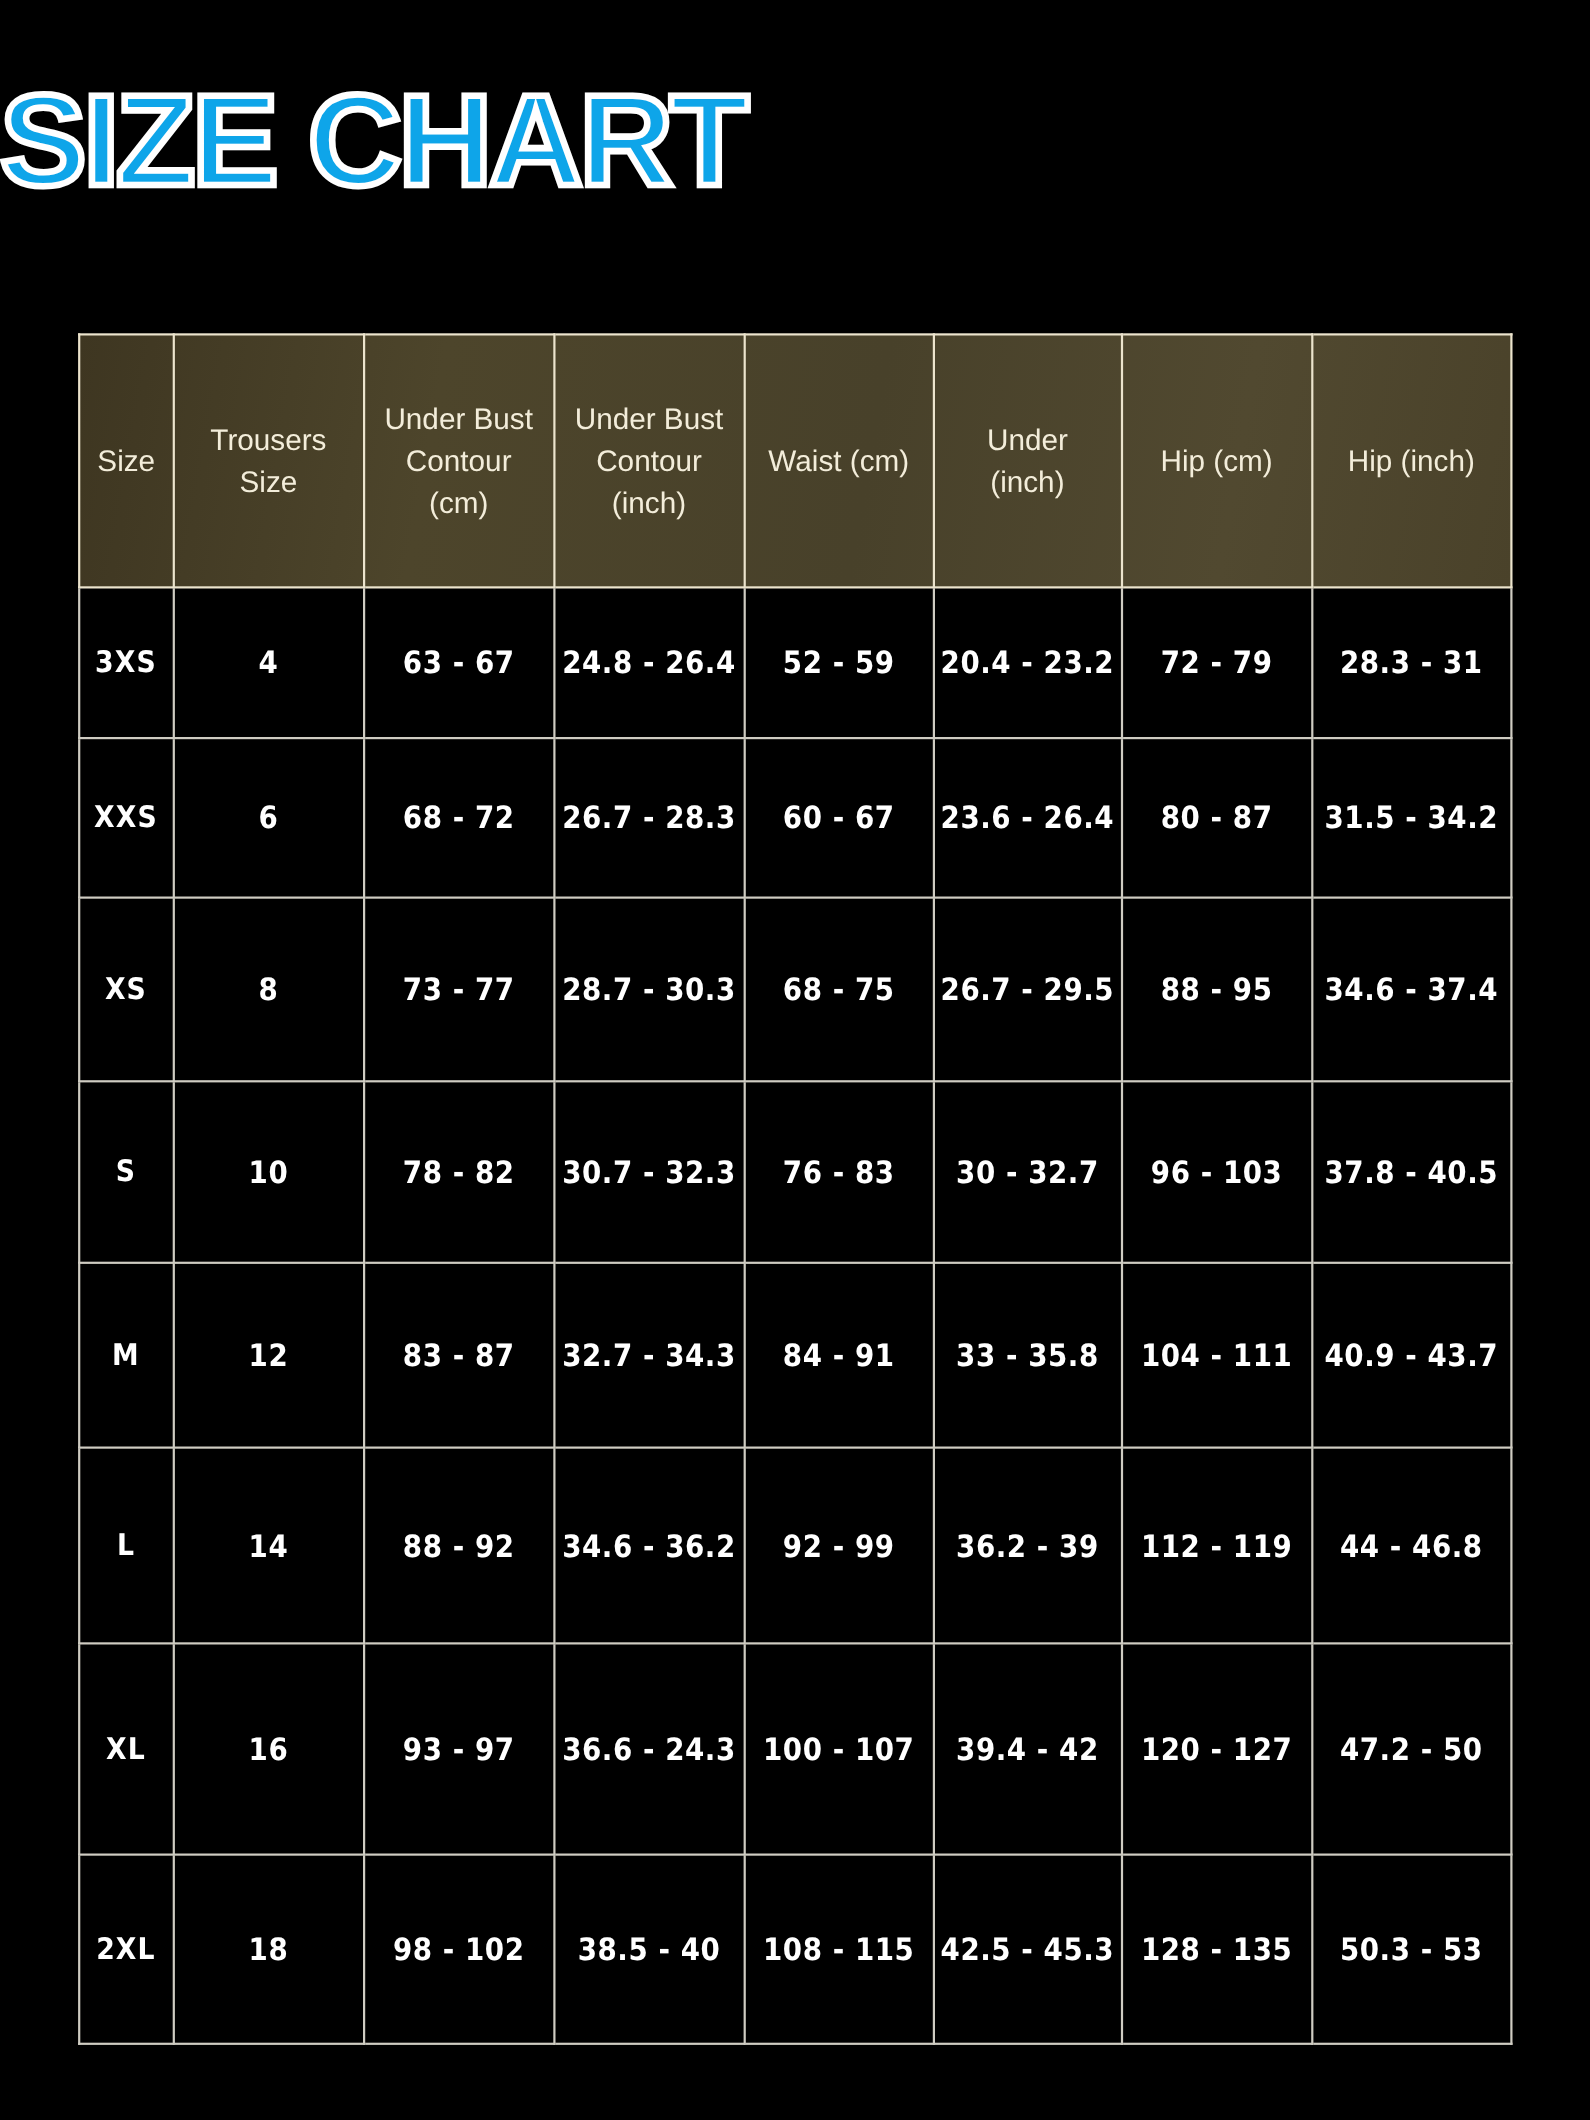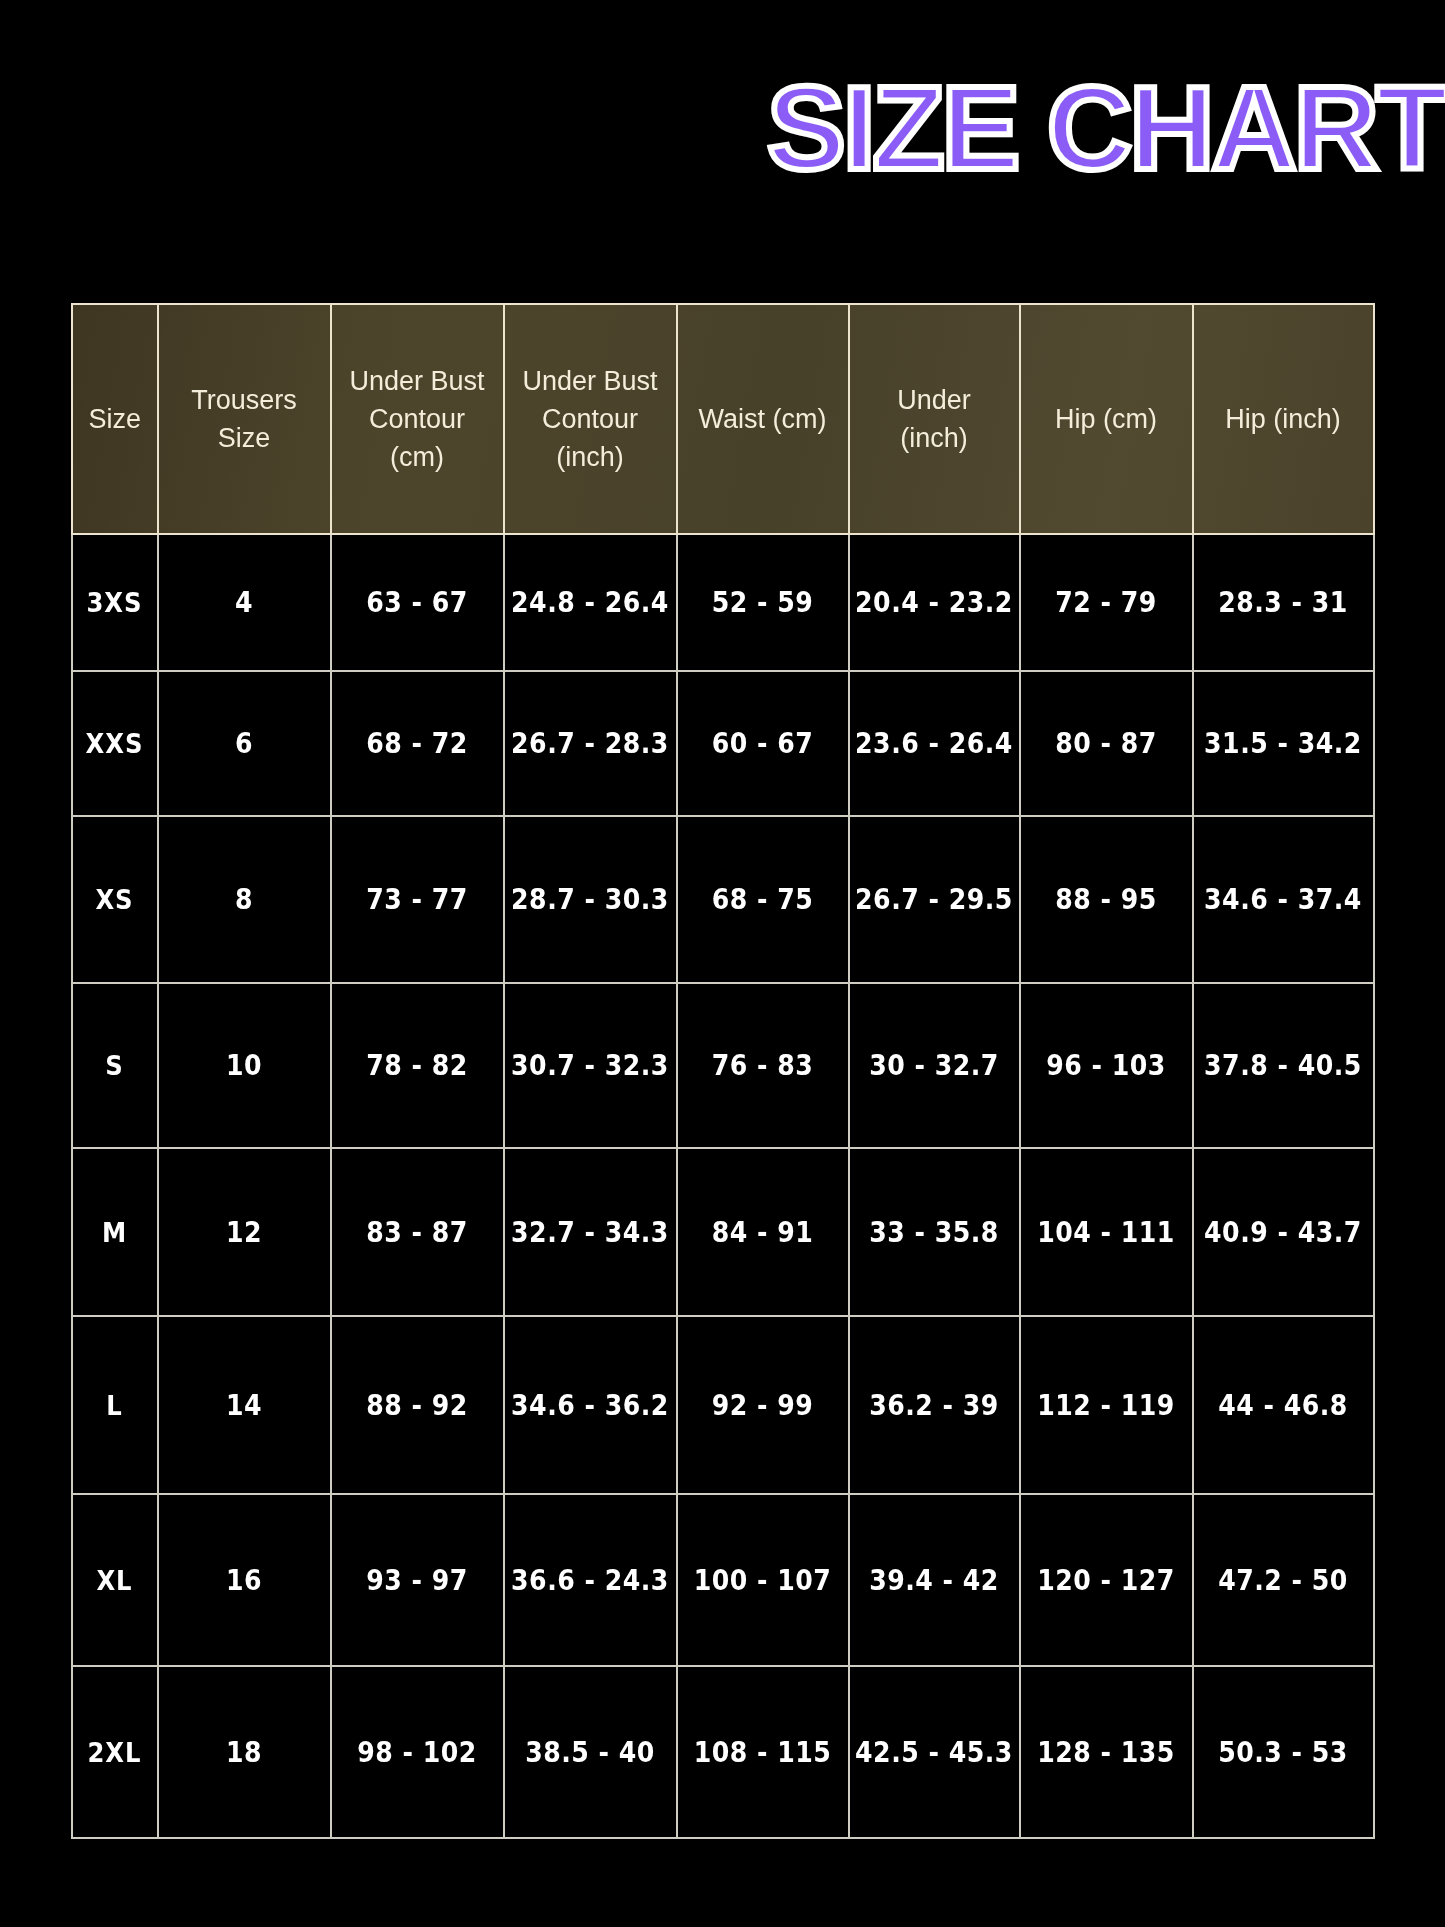--- a/index.html
+++ b/index.html
@@ -13,22 +13,22 @@
     overflow: hidden;
     font-family: "Liberation Sans", sans-serif;
   }
   .page {
     width: 1445px;
     height: 1927px;
     background: #000000;
   }
   .title {
     padding-top: 69px;
-    text-align: right;
-    color: #8b5cf6;
+    text-align: left;
+    color: #0ea5e9;
     font-family: "Liberation Sans", sans-serif;
     font-weight: 700;
     font-size: 118px;
     line-height: 118px;
     letter-spacing: -3px;
     -webkit-text-stroke: 6px #ffffff;
     white-space: nowrap;
   }
   table.size-table {
     margin: 116px auto 0 auto;
@@ -68,21 +68,21 @@
   td.size-col {
     font-size: 27px;
     letter-spacing: 1px;
   }
   tbody tr:nth-child(1) { height: 137px; }
   tbody tr:nth-child(2) { height: 145px; padding-left: 40px; }
   tbody tr:nth-child(3) { height: 167px; }
   tbody tr:nth-child(4) { height: 165px; }
   tbody tr:nth-child(5) { height: 168px; }
   tbody tr:nth-child(6) { height: 178px; }
-  tbody tr:nth-child(7) { height: 172px; }
+  tbody tr:nth-child(7) { height: 192px; }
   tbody tr:nth-child(8) { height: 172px; border-radius: 10px; }
 </style>
 </head>
 <body>
 
 <div class="page">
   <div class="title">SIZE CHART</div>
 
   <table class="size-table">
     <colgroup>

